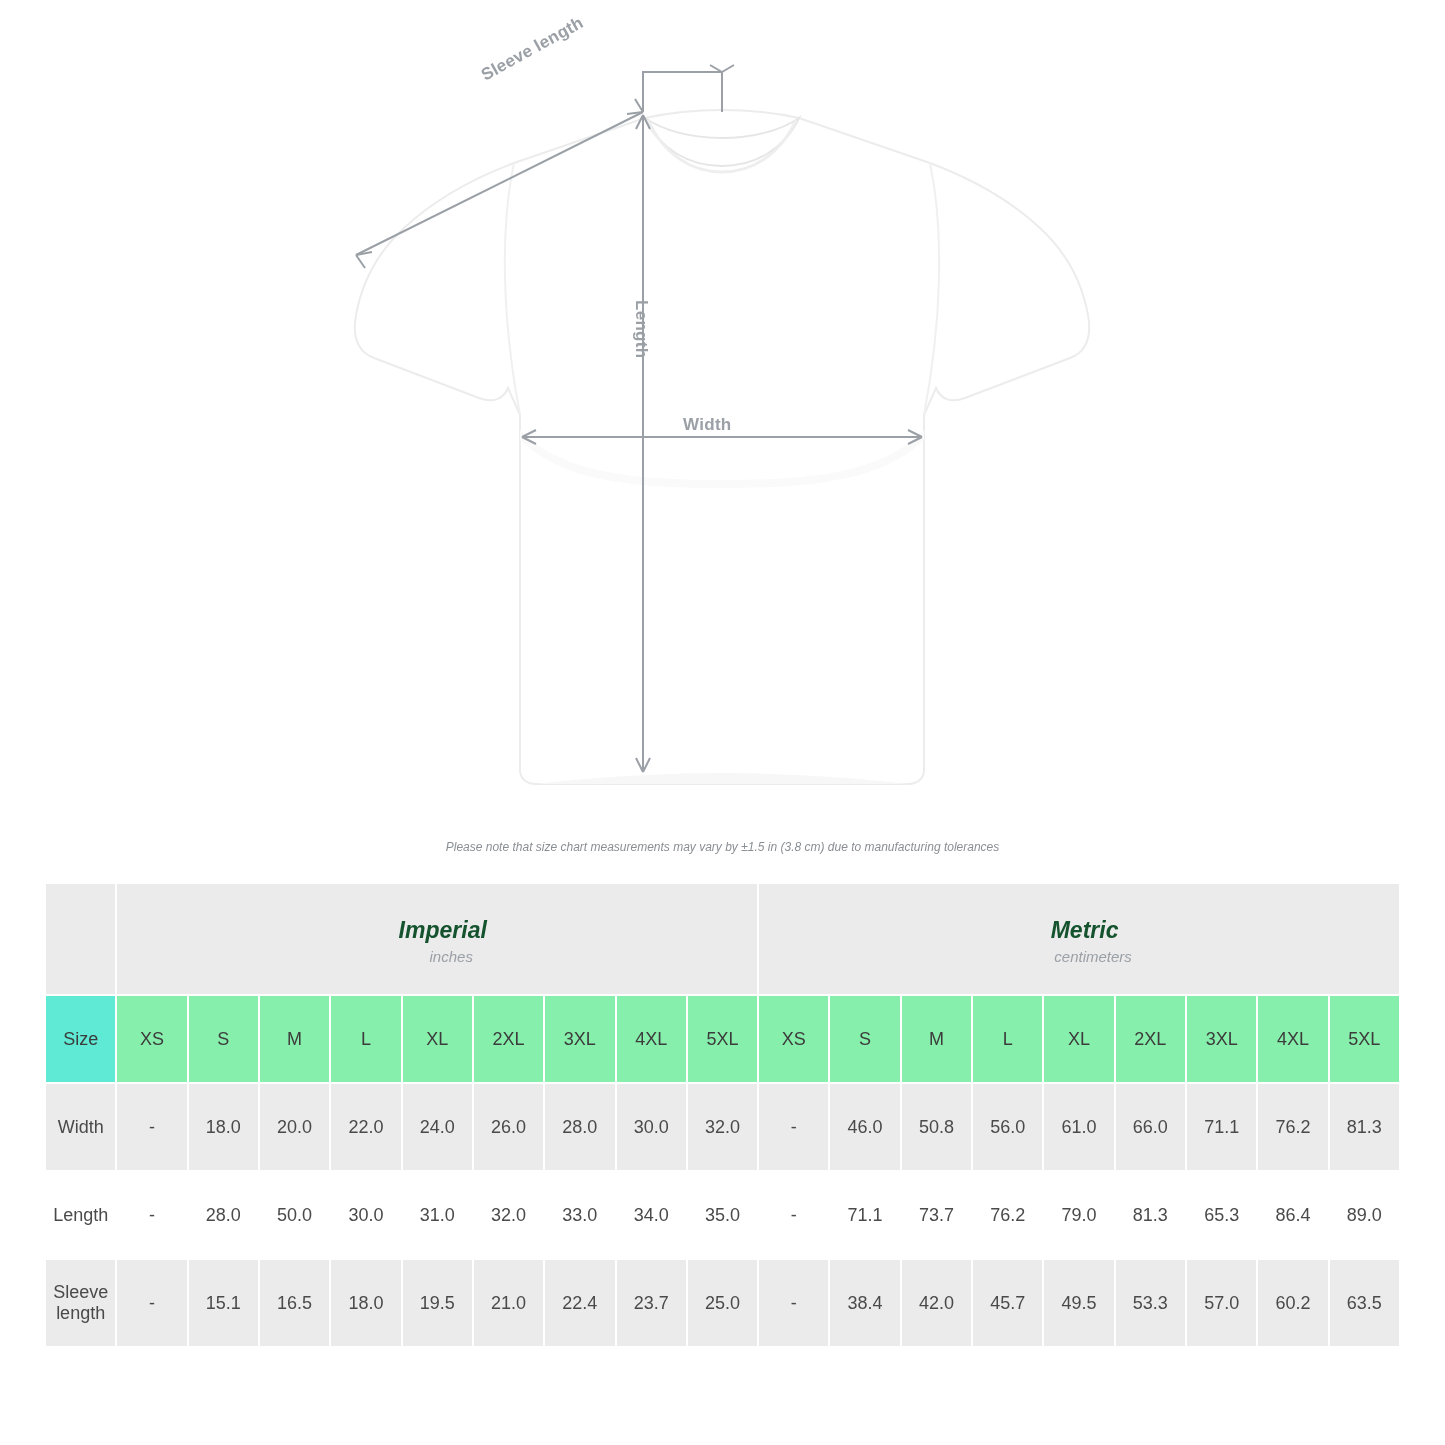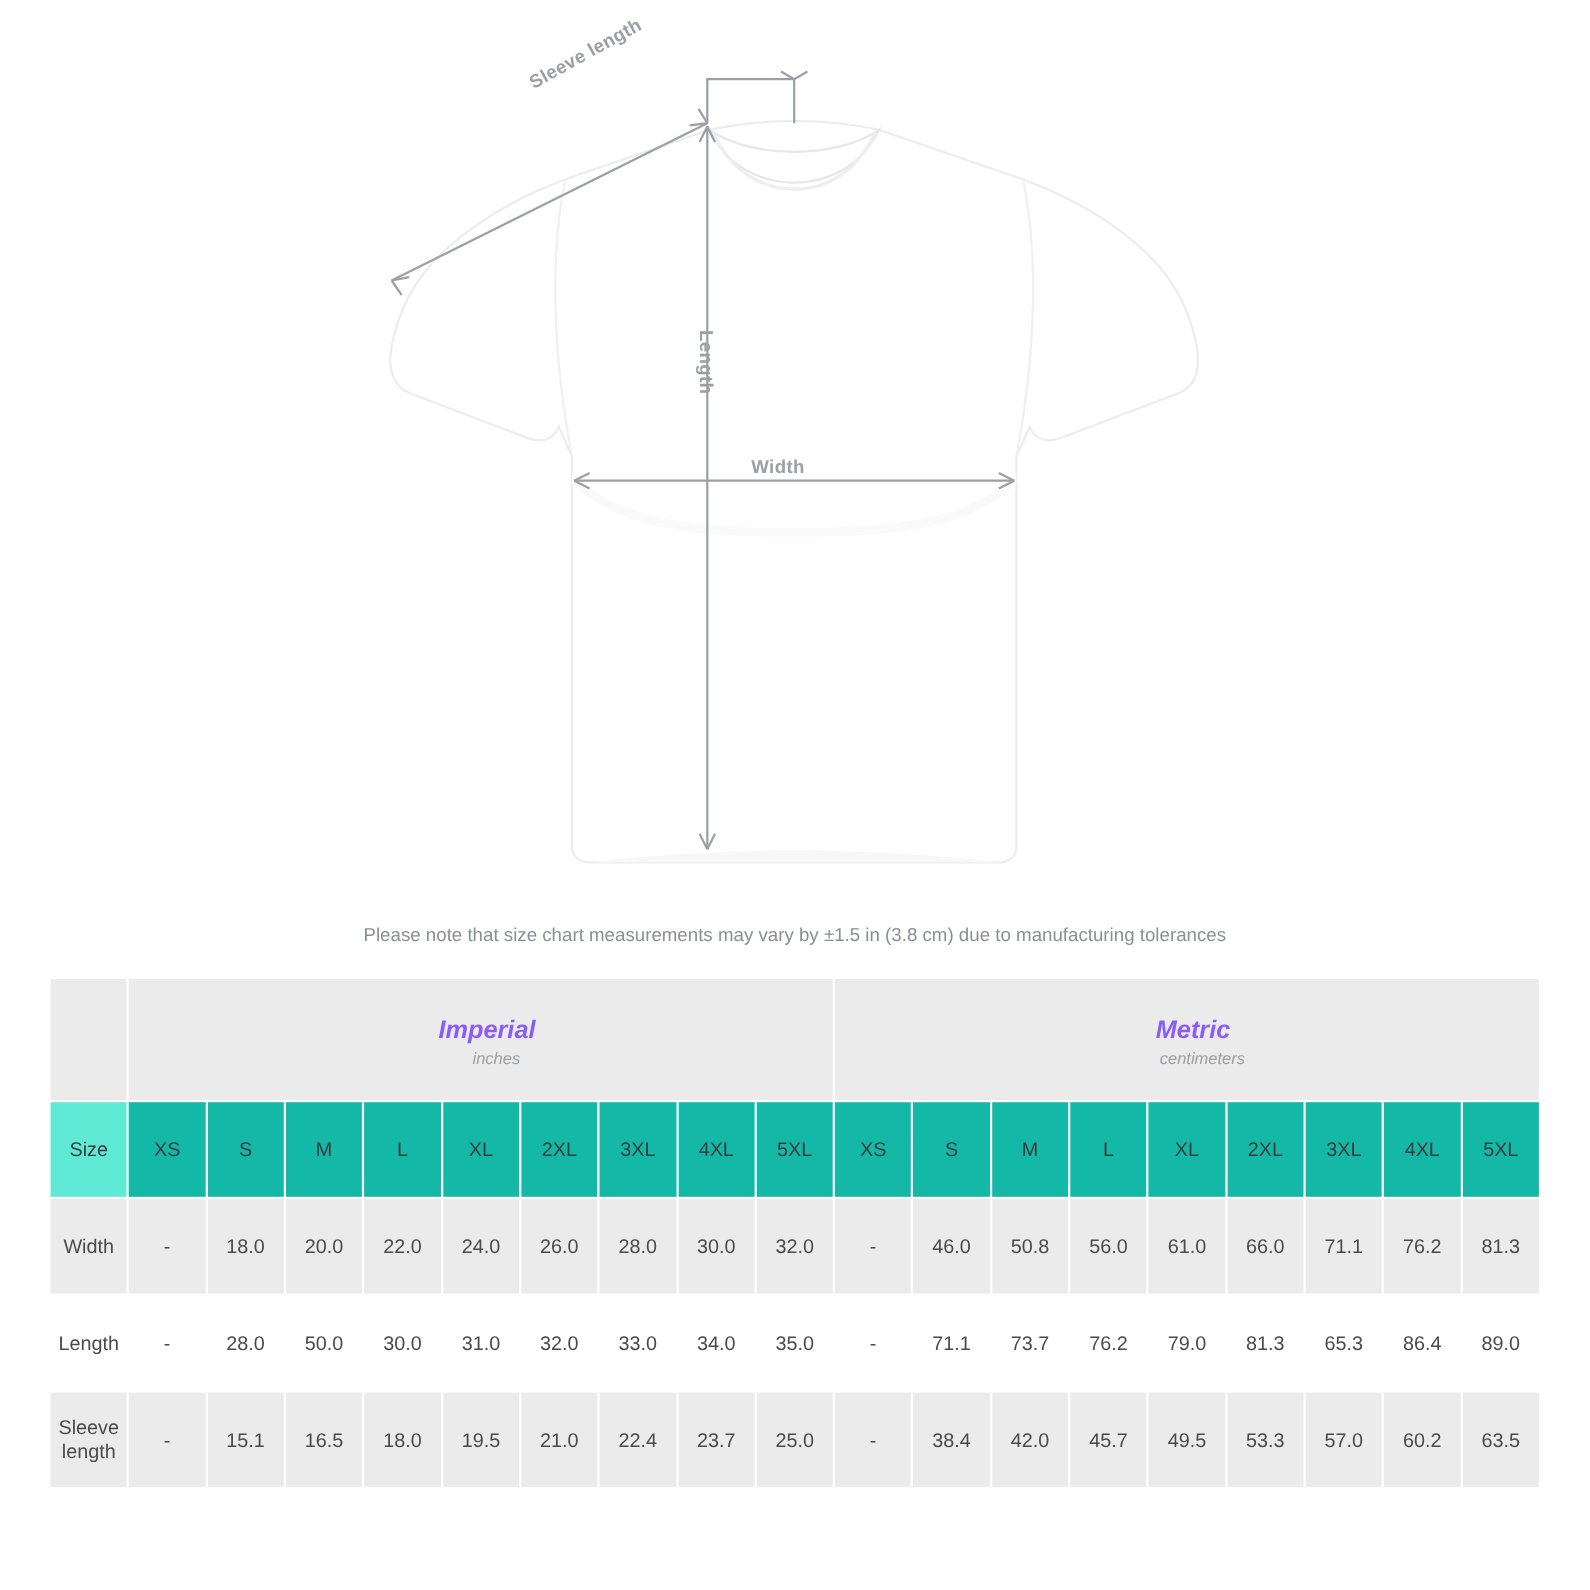--- a/index.html
+++ b/index.html
@@ -59,21 +59,22 @@
     text-align: center;
     margin-top: 20px;
   }
   .chart-title {
     font-size: 27px;
     font-weight: bold;
     color: #2b2b2b;
     margin: 0;
   }
   .chart-note {
-    font-size: 17px;
+    font-size: 12px;
+    font-style: italic;
     color: #8a8f94;
     margin: 16px 0 0 0;
   }
 
   
   .table-wrap {
     margin: 28px 44px 0 44px;
   }
   table.size-table {
     width: 1357px;
@@ -88,42 +89,42 @@
     font-weight: normal;
   }
   .unit-head {
     background: #ebebeb;
     height: 112px;
   }
   .unit-head .unit-name {
     font-size: 23px;
     font-style: italic;
     font-weight: bold;
-    color: #8b5cf6;
+    color: #14532d;
     line-height: 1.5;
     padding-left: 11px;
   }
   .unit-head .unit-sub {
     font-size: 15px;
     font-style: italic;
     color: #9aa0a6;
     padding-left: 28px;
   }
   .row-head-cell {
     width: 176px;
     background: #ebebeb;
     font-size: 17px;
     font-weight: bold;
     color: #4a4a4a;
   }
   .row-head-cell.light {
     background: #f5f5f5;
   }
   .hdr-row td {
-    background: #14b8a6;
+    background: #86efac;
     height: 84px;
     font-size: 18px;
     font-weight: bold;
     color: #3c3c3c;
   }
   .hdr-row td.row-head-cell {
     background: #5eead4;
   }
   .data-row td {
     height: 84px;

